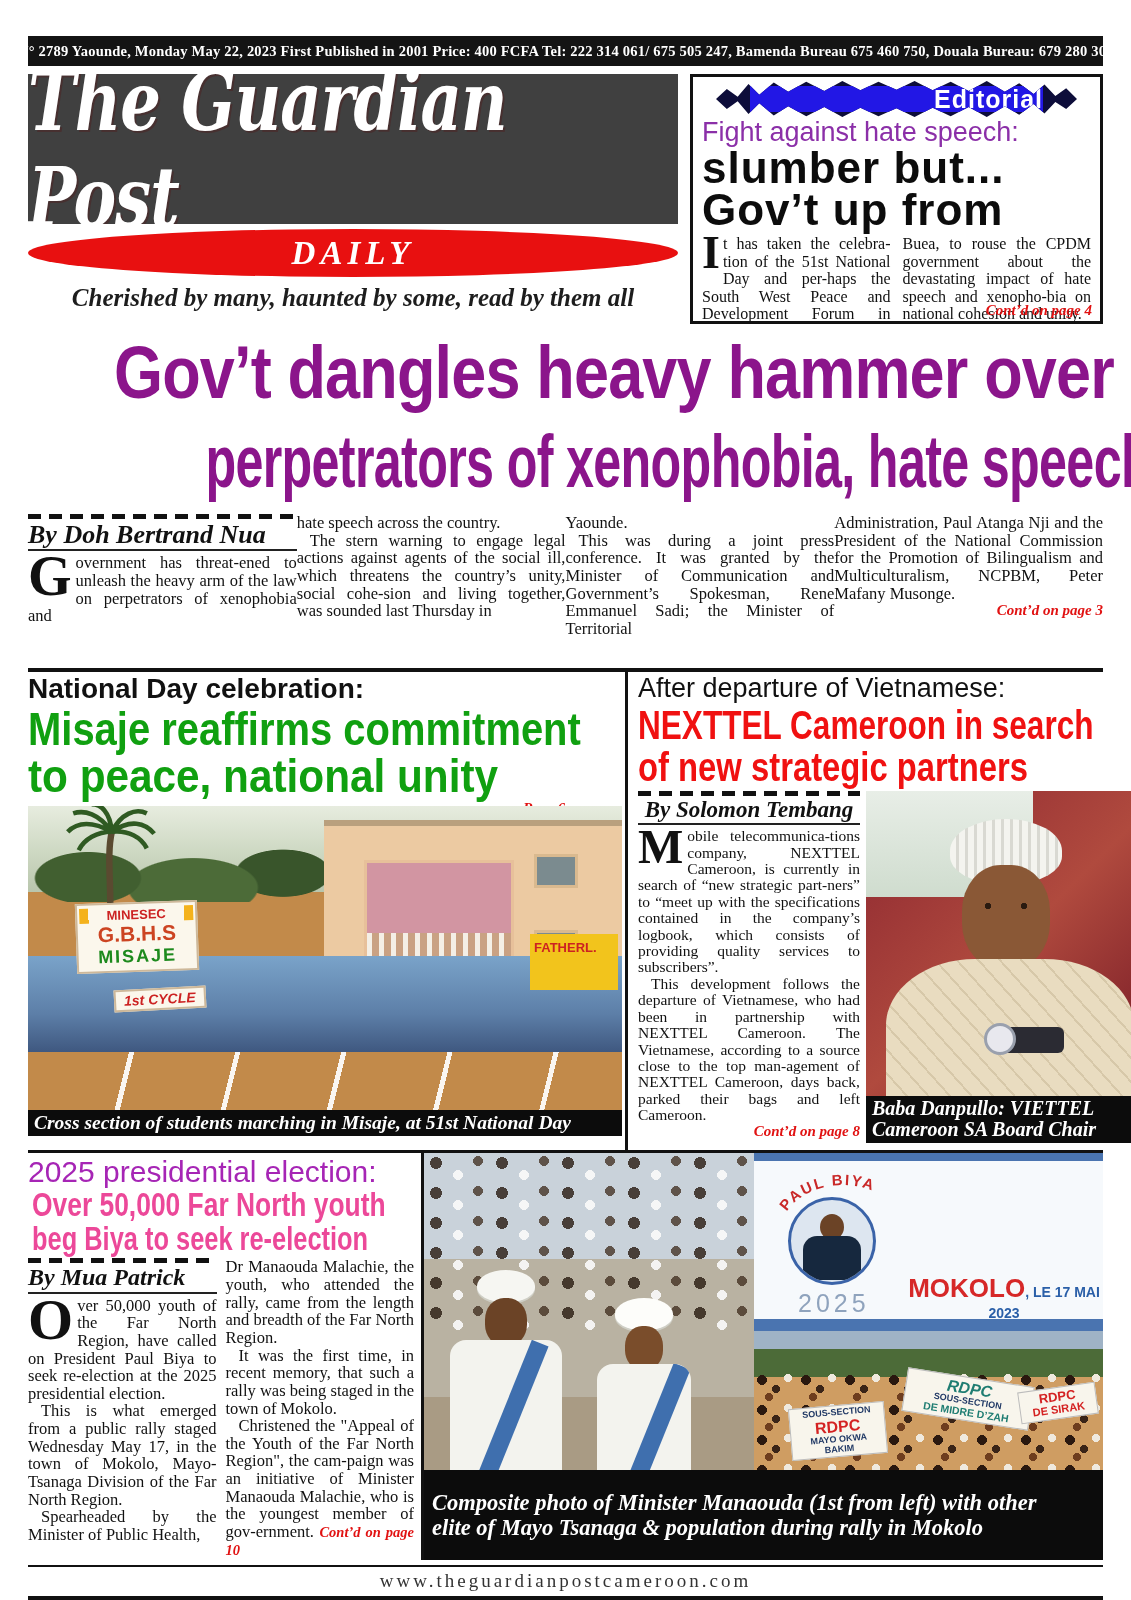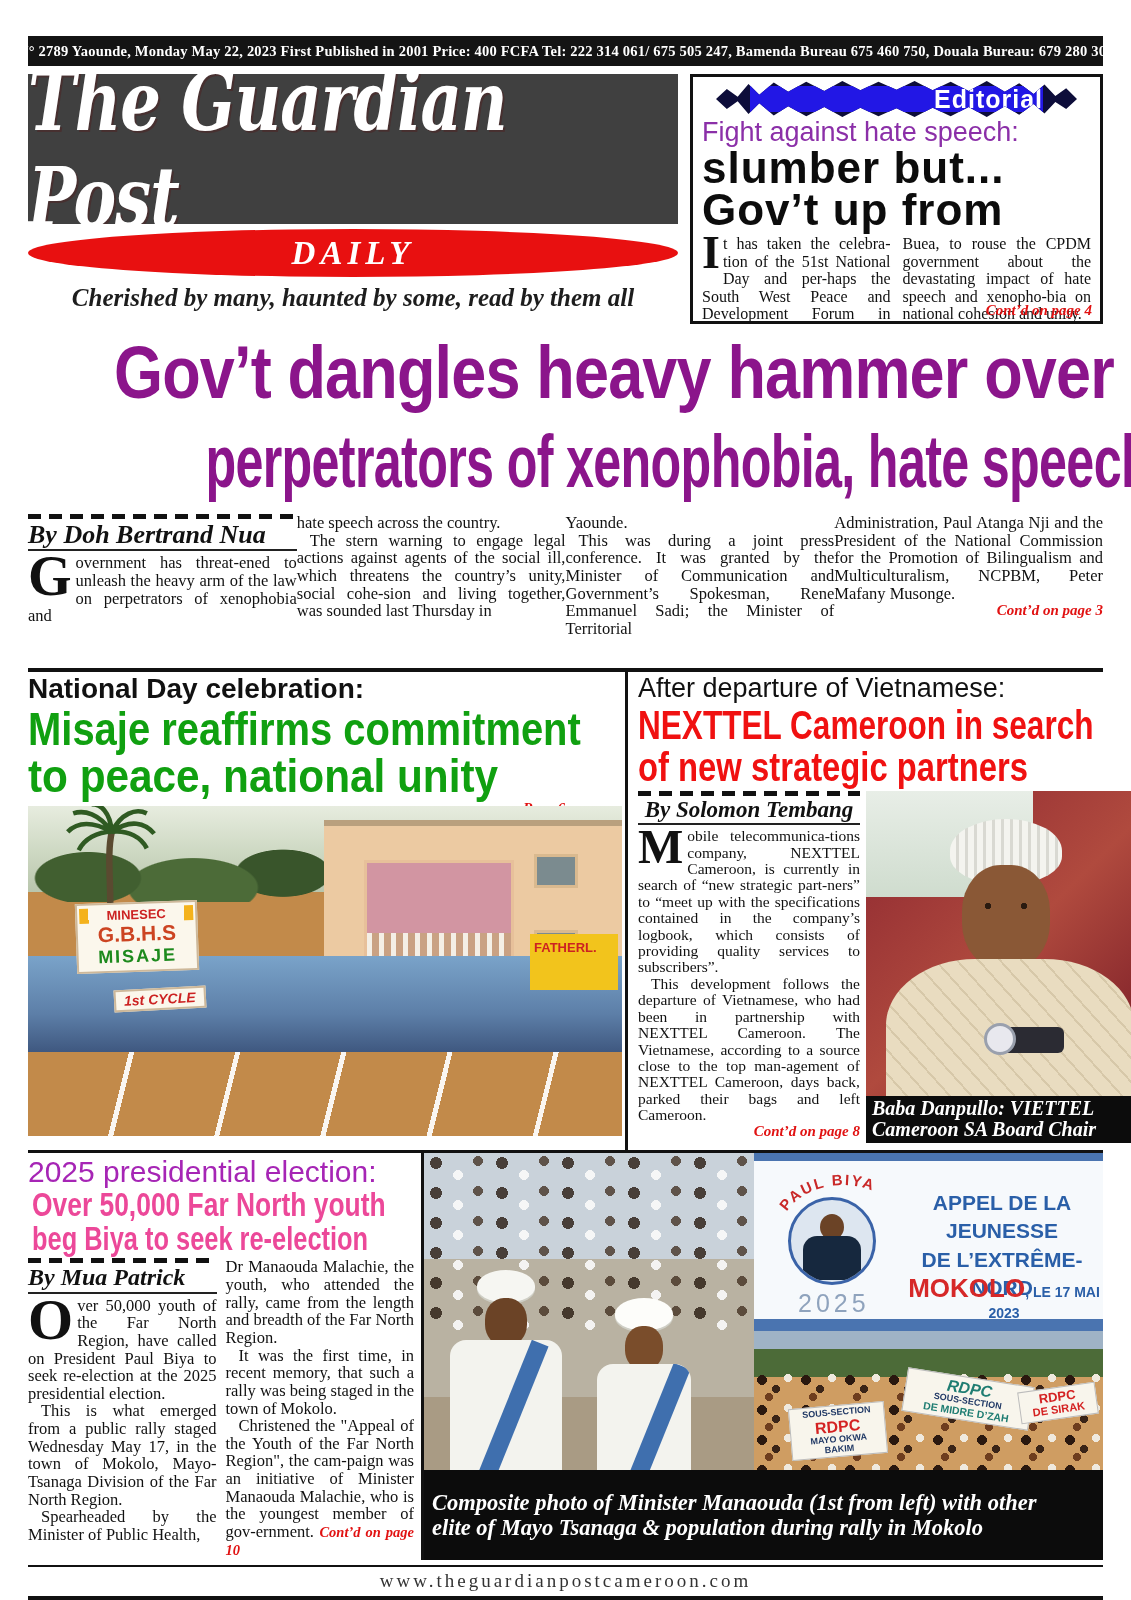--- a/index.html
+++ b/index.html
@@ -263,20 +263,21 @@
       </svg>
       <div class="ps-crowd"></div>
       <div class="ps-ground"></div>
       <div class="ps-sign1">
         <div class="l1">MINESEC</div>
         <div class="l2">G.B.H.S</div>
         <div class="l3">MISAJE</div>
       </div>
       <div class="ps-sign2">1st CYCLE</div>
       <div class="ps-sign3">FATHERL.</div>
+      <div class="photo-cap">Cross section of students marching in Misaje, at 51st National Day</div>
     </div>
   </div>
 
   <div class="mid-right">
     <div class="kicker-sans" style="font-weight:normal; font-size:27px;">After departure of Vietnamese:</div>
     <div class="nexttel-hl">
       <span class="sqz" style="--sx:.77; display:block">NEXTTEL Cameroon in search</span>
       <span class="sqz" style="--sx:.8; display:block">of new strategic partners</span>
     </div>
     <div class="nex-body">
@@ -354,24 +355,20 @@
           </defs>
         <text font-size="15" fill="#c92828" font-weight="bold" font-family="Liberation Sans, sans-serif" letter-spacing="2">
           <textPath href="#arcp" startOffset="6">PAUL BIYA</textPath>
         </text>
       </svg>
       <div class="pb-circle">
         <div class="pb-head"></div>
         <div class="pb-suit"></div>
       </div>
       <div class="pb-year">2025</div>
-      <div class="pb-title">
-        <span style="display:block">APPEL DE LA JEUNESSE</span>
-        <span style="display:block">DE L’EXTRÊME-NORD</span>
-      </div>
       <div class="pb-place">
         <span class="mok">MOKOLO</span><span class="dat">, LE 17 MAI 2023</span>
       </div>
     </div>
 
     <div class="pc-crowd">
       <div class="pc-crowd-heads"></div>
       <div class="csign csign1">
         <div class="sm">SOUS-SECTION</div>
         <div class="bg">RDPC</div>

